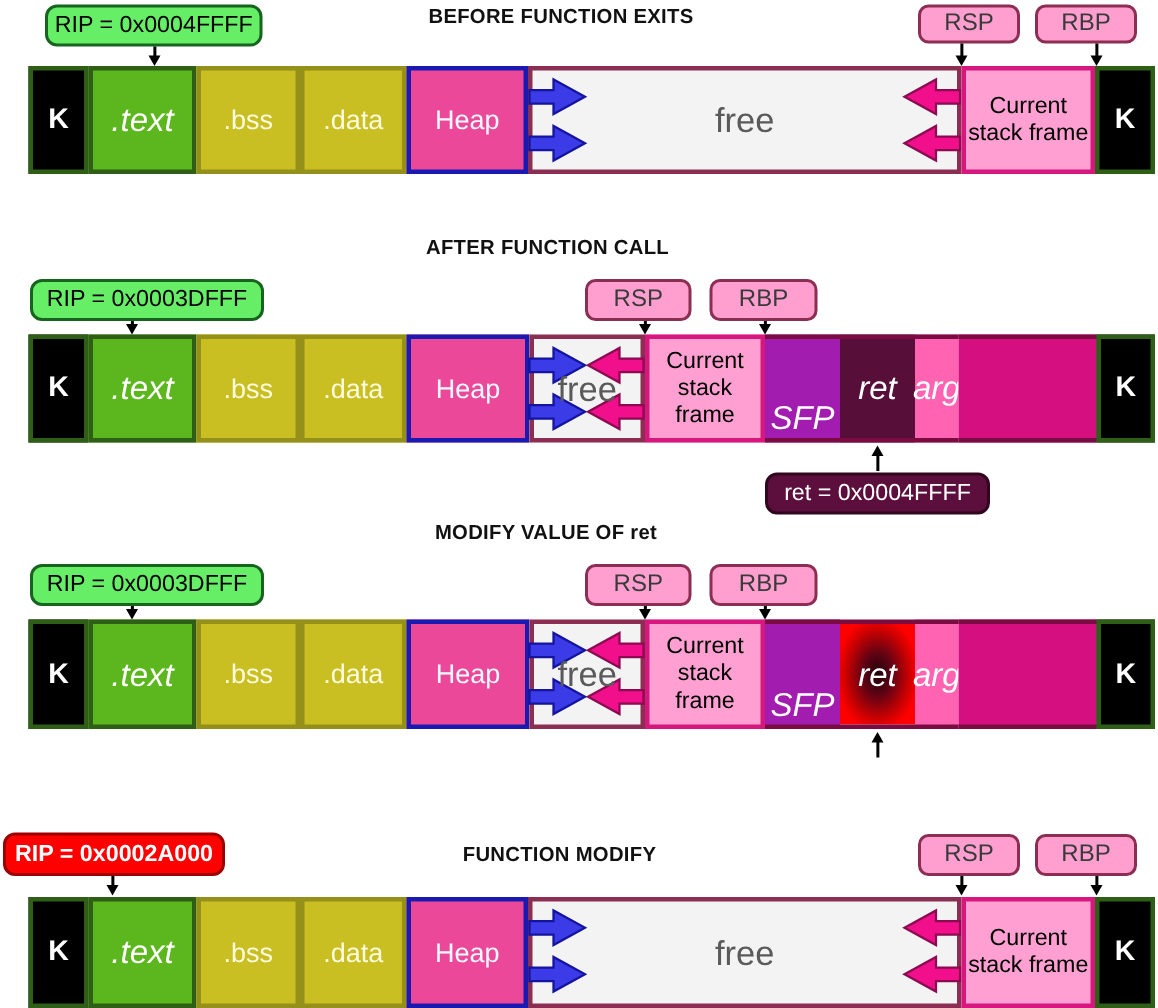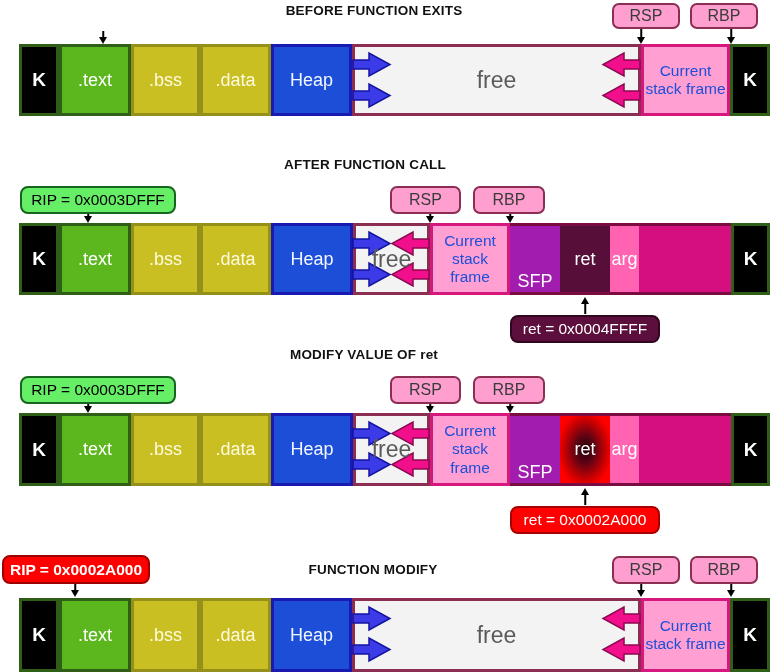--- a/index.html
+++ b/index.html
@@ -17,54 +17,55 @@
   .retnote{border-radius:8px;color:#fff;}
   .retnote.dark{background:#5c0e3c;border:2px solid #30071f;}
   .retnote.red{background:#ff0000;border:2px solid #a80000;}
 
   .bar{position:absolute;left:19px;width:751px;}
   .seg{position:absolute;top:0;bottom:0;box-sizing:border-box;display:flex;
        align-items:center;justify-content:center;border:3px solid;}
   .s-k{background:#000;border-color:#2f5e17;}
   .s-text{background:#5cb71e;border-color:#2f5e17;}
   .s-olive{background:#c9be22;border-color:#94901a;}
-  .s-heap{background:#1d4ed8;border-color:#1a1ab0;}
+  .s-heap{background:#ec4899;border-color:#1a1ab0;}
   .s-free{background:#f3f3f3;border-color:#8c2d52;}
   .s-cur{background:#ff9fd2;border-color:#d6187e;}
   .s-sfp{background:#a21caf;border-color:#7a0c42;border-left:none;border-right:none;align-items:flex-end;}
   .s-ret{background:#570e38;border-color:#7a0c42;border-left:none;border-right:none;}
   .s-ret.hot{background:radial-gradient(ellipse 55% 58% at 50% 50%,
               #1f0008 0%,#5e0314 35%,#d40000 80%,#ff0000 100%);}
   .s-arg{background:#ff63b2;border-color:#7a0c42;border-left:none;border-right:none;}
   .s-prev{background:#d60f80;border-color:#7a0c42;border-left:none;border-right:none;}
 
-  .lbl{color:#fff;font-size:18px;}
+  .lbl{color:#fff;font-size:22px;font-style:italic;}
   .lbl-k{color:#fff;font-weight:bold;font-size:19px;}
   .lbl-olive{color:#fffbde;font-size:18px;}
   .lbl-heap{color:#f2f8ff;font-size:18px;}
   .lbl-free{color:#5a5a5a;font-size:23px;position:relative;z-index:6;}
-  .lbl-cur{color:#1d4ed8;font-size:15.5px;line-height:1.18;text-align:center;position:relative;z-index:6;}
+  .lbl-cur{color:#000000;font-size:15.5px;line-height:1.18;text-align:center;position:relative;z-index:6;}
 
   .arr{position:absolute;z-index:4;}
 
   .conn{position:absolute;width:12px;margin-left:-6px;z-index:7;}
   .conn .line{position:absolute;left:50%;transform:translateX(-50%);width:1.5px;background:#000;}
   .conn.down .line{top:0;bottom:5px;}
   .conn.down .head{position:absolute;bottom:0;left:50%;transform:translateX(-50%);width:0;height:0;
         border-left:4.5px solid transparent;border-right:4.5px solid transparent;border-top:7px solid #000;}
   .conn.up .line{top:5px;bottom:0;}
   .conn.up .head{position:absolute;top:0;left:50%;transform:translateX(-50%);width:0;height:0;
         border-left:4.5px solid transparent;border-right:4.5px solid transparent;border-bottom:7px solid #000;}
 </style>
 </head>
 <body>
 
 <div id="canvas">
 
   <div class="title" style="left:374px;top:3px">BEFORE FUNCTION EXITS</div>
+  <div class="pill rip-green" style="left:30px;top:3px;width:145px;height:28px">RIP = 0x0004FFFF</div>
   <div class="pill reg" style="left:612px;top:3px;width:68px;height:26px">RSP</div>
   <div class="pill reg" style="left:690px;top:3px;width:68px;height:26px">RBP</div>
   <div class="conn down" style="left:103px;top:31px;height:13px">
       <div class="line"></div>
       <div class="head"></div>
     </div>
   <div class="conn down" style="left:641px;top:29px;height:15px">
       <div class="line"></div>
       <div class="head"></div>
     </div>
@@ -247,21 +248,20 @@
       </svg>
     <svg class="arr" style="left:371px;top:38px" width="40" height="27">
         <path d="M39 9 H23 V2 L2 13.5 23 25 V18 H39 Z" fill="#f20f8c" stroke="#8c0a50" stroke-width="1.5"></path>
       </svg>
   </div>
 
   <div class="conn up" style="left:585px;top:488px;height:17px">
       <div class="line"></div>
       <div class="head"></div>
     </div>
-  <div class="pill retnote red" style="left:510px;top:506px;width:150px;height:28px">ret = 0x0002A000</div>
 
   <div class="title" style="left:373px;top:562px">FUNCTION MODIFY</div>
   <div class="pill rip-red" style="left:2px;top:555px;width:148px;height:29px">RIP = 0x0002A000</div>
   <div class="pill reg" style="left:612px;top:556px;width:68px;height:28px">RSP</div>
   <div class="pill reg" style="left:690px;top:556px;width:68px;height:28px">RBP</div>
   <div class="conn down" style="left:75px;top:584px;height:13px">
       <div class="line"></div>
       <div class="head"></div>
     </div>
   <div class="conn down" style="left:641px;top:584px;height:13px">

